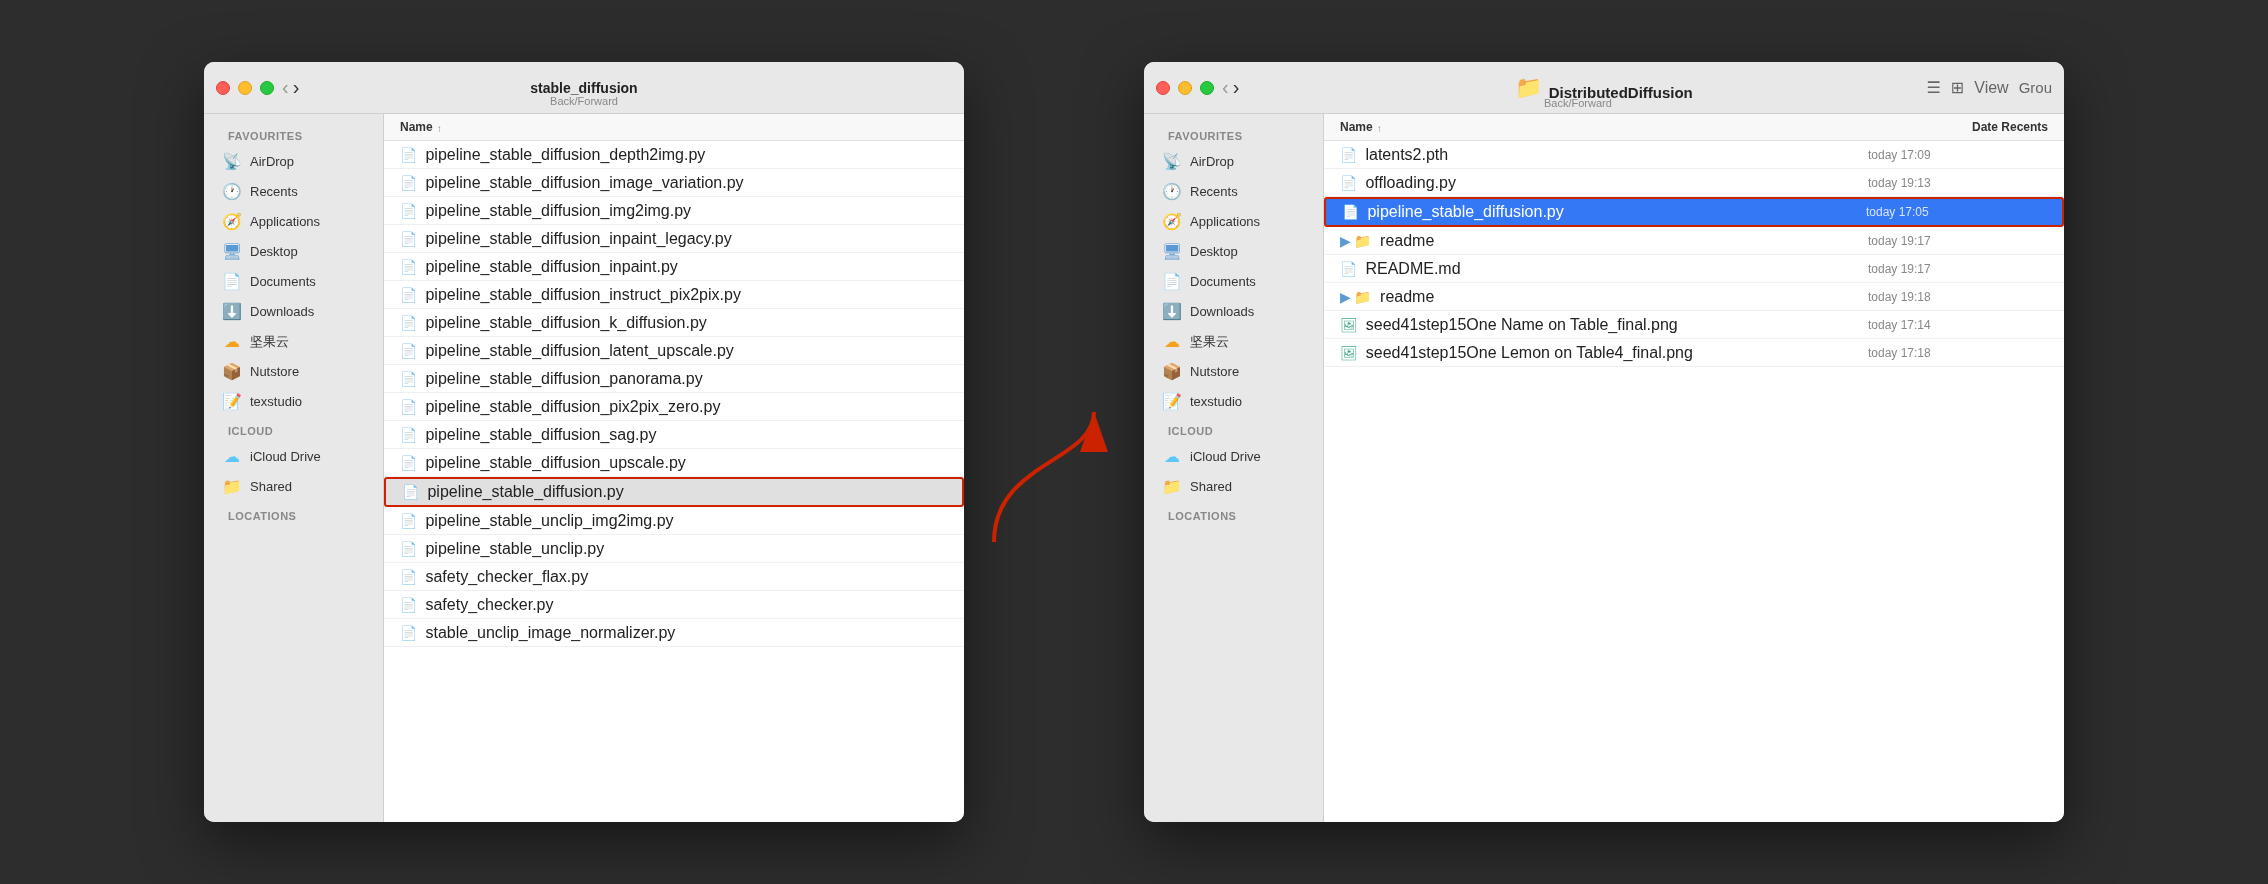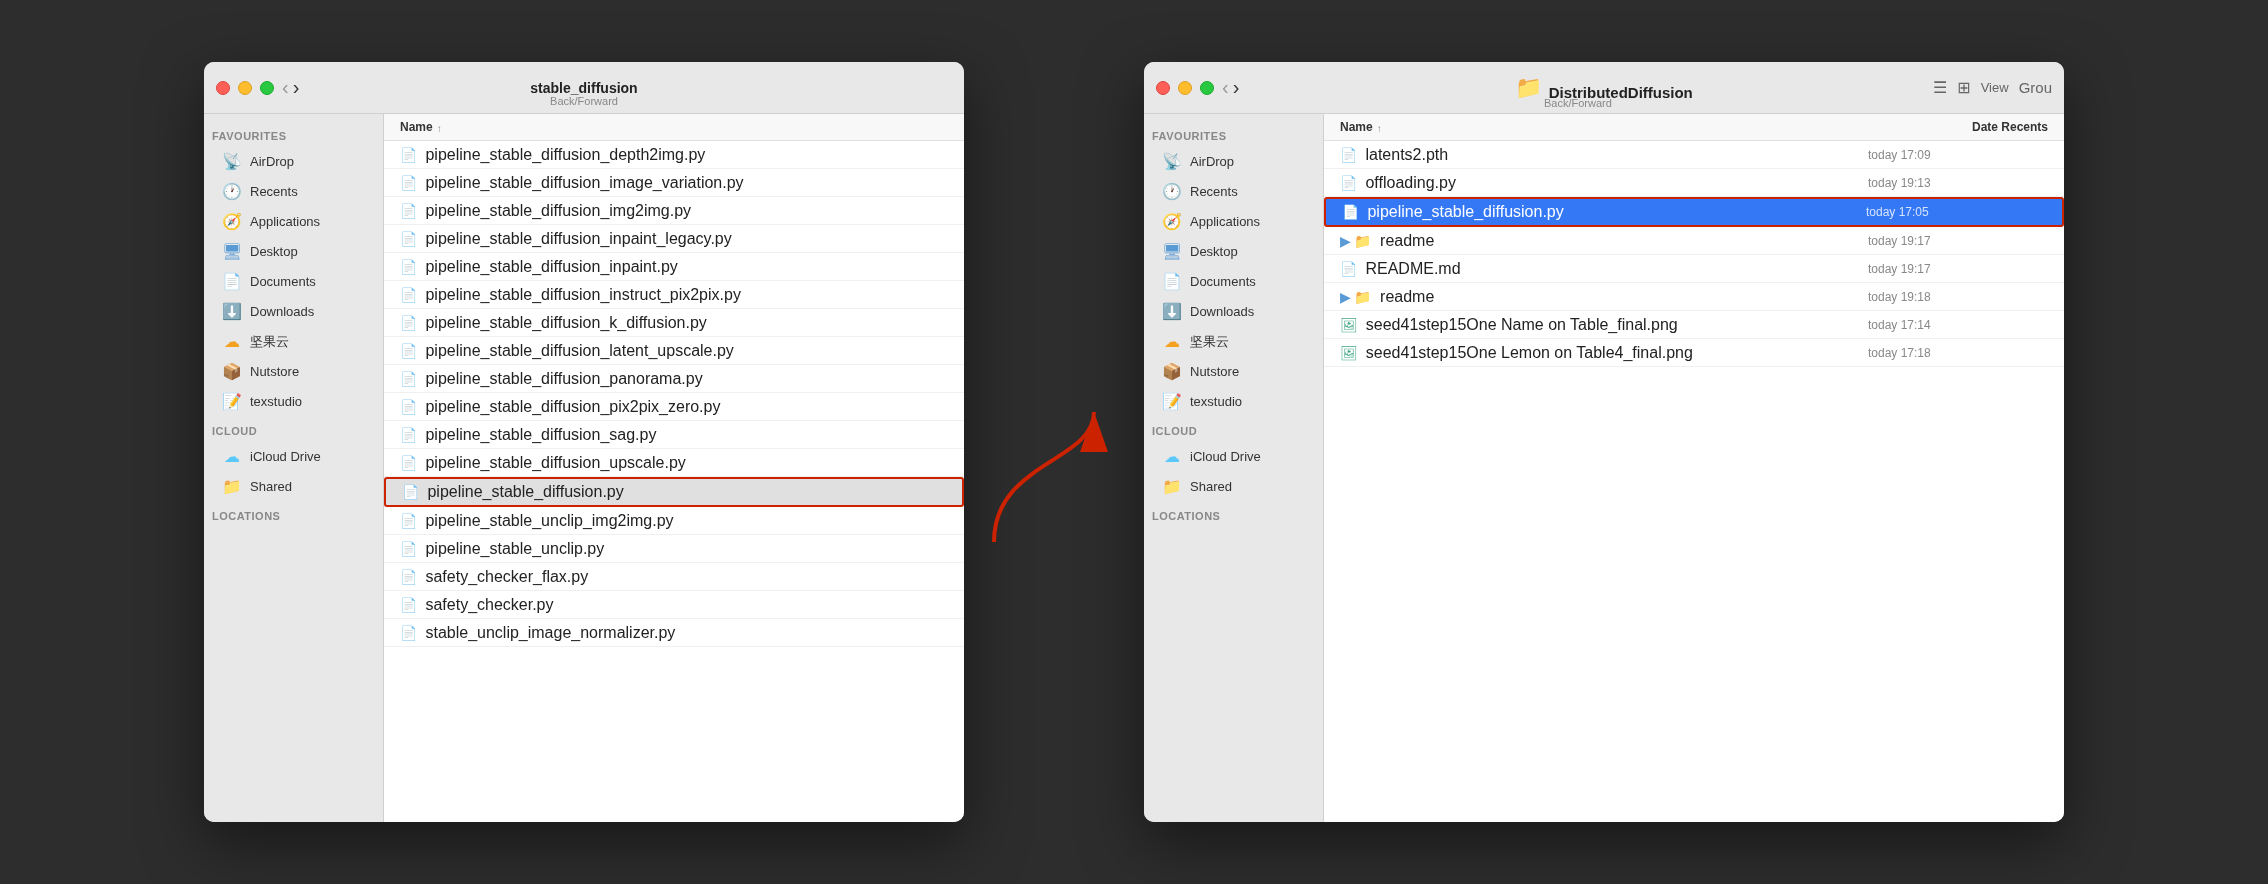--- a/index.html
+++ b/index.html
@@ -115,21 +115,21 @@
       background: #e8e8e8;
       border-right: 1px solid #d0d0d0;
       overflow-y: auto;
       padding: 8px 0;
     }
 
     .sidebar-section-label {
       font-size: 11px;
       font-weight: 700;
       color: #888;
-      padding: 8px 12px 4px 8px;
+      padding: 8px 12px 4px 24px;
       letter-spacing: 0.5px;
       text-transform: uppercase;
     }
 
     .sidebar-item {
       display: flex;
       align-items: center;
       gap: 8px;
       padding: 5px 12px;
       cursor: pointer;
@@ -472,21 +472,21 @@
           <span class="back-fwd active-nav">›</span>
         </div>
         <div class="title-bar-title">
           <span class="folder-title-icon">📁</span>
           <span class="title-text">DistributedDiffusion</span>
         </div>
         <div style="position:absolute;bottom:4px;left:calc(50% - 60px);font-size:11px;color:#888;">Back/Forward</div>
         <div class="toolbar-right">
           <span class="toolbar-icon">☰</span>
           <span class="toolbar-icon">⊞</span>
-          <span style="font-size:13px;color:#666;">View</span>
+          <span style="font-size:16px;color:#666;">View</span>
           <span style="font-size:15px;color:#666;">Grou</span>
         </div>
       </div>
 
       <div class="window-body">
 
         <div class="sidebar">
           <div class="sidebar-section-label">Favourites</div>
 
           <div class="sidebar-item">

